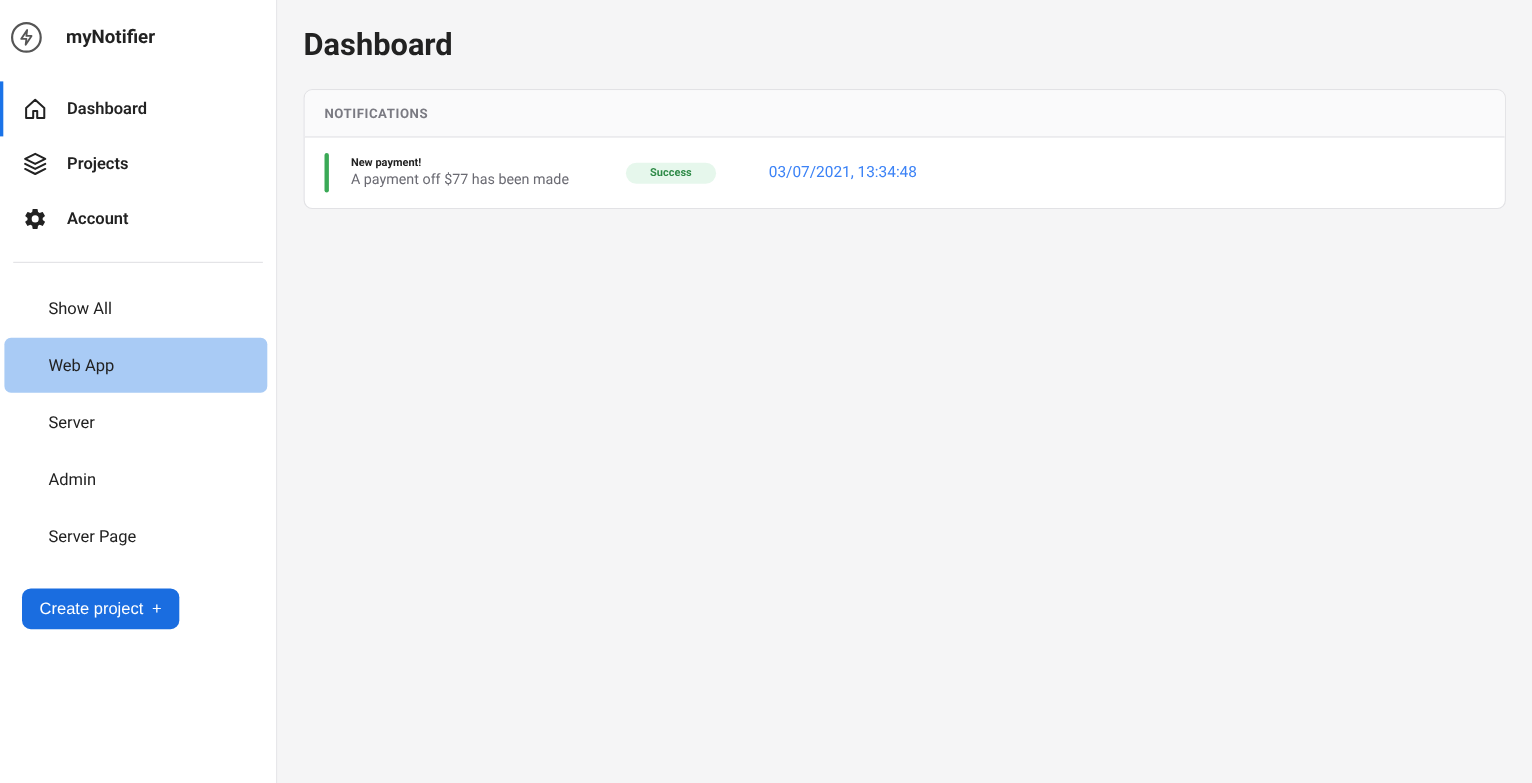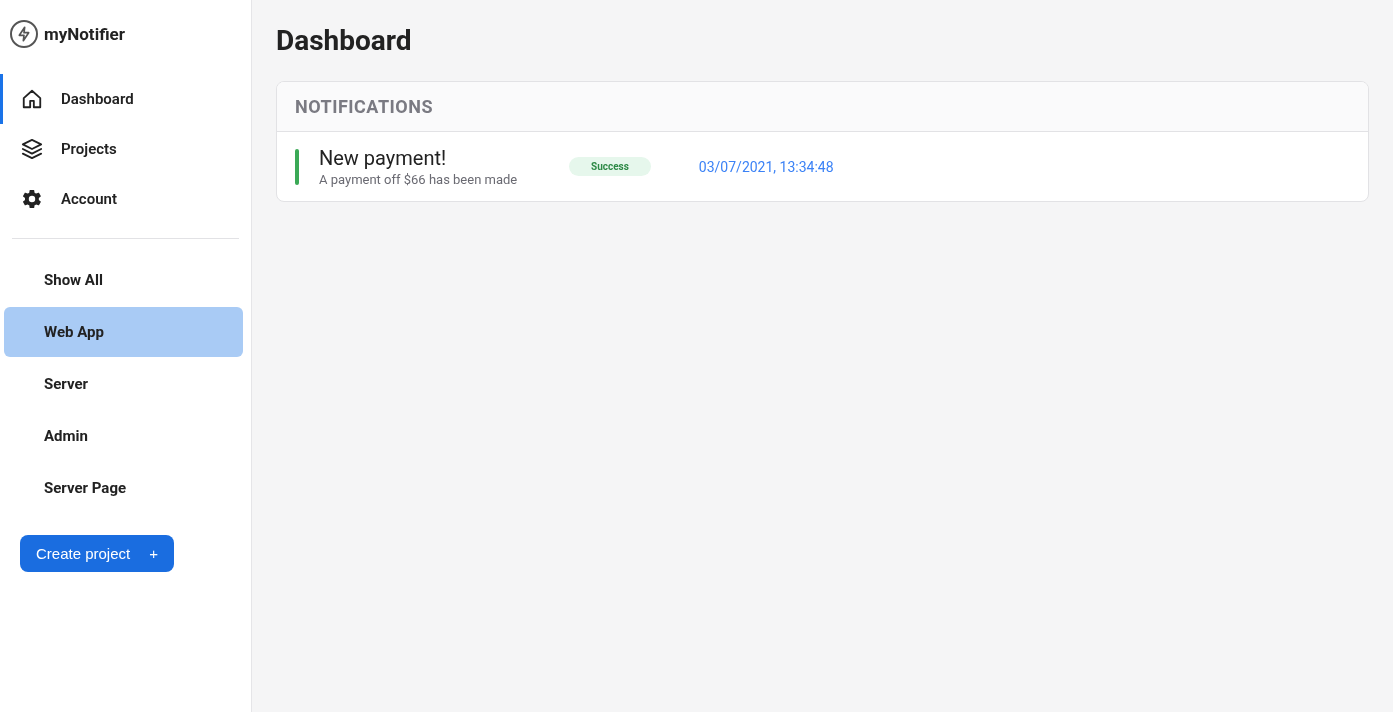--- a/index.html
+++ b/index.html
@@ -24,21 +24,21 @@
       border-right: 1px solid #e5e5e8;
       display: flex;
       flex-direction: column;
       padding-top: 12px;
     }
     
     .logo-area {
       display: flex;
       align-items: center;
       padding: 8px 10px 20px 10px;
-      gap: 6px;
+      gap: 22px;
     }
     
     .logo-icon {
       width: 28px;
       height: 28px;
       border: 2px solid #555;
       border-radius: 50%;
       display: flex;
       align-items: center;
       justify-content: center;
@@ -95,21 +95,21 @@
       margin: 8px 12px 8px 12px;
     }
     
     .project-list {
       padding: 6px 0 6px 4px;
     }
     
     .project-item {
       padding: 16px 18px 16px 40px;
       font-size: 15px;
-      font-weight: 700;
+      font-weight: 400;
       color: #222;
       cursor: pointer;
       border-radius: 6px;
       margin: 2px 8px 2px 0;
     }
     
     .project-item.selected {
       background: #a9cbf5;
     }
     
@@ -121,21 +121,21 @@
       background: #1a6de0;
       color: #fff;
       border: none;
       border-radius: 8px;
       padding: 10px 16px;
       font-size: 15px;
       font-weight: 500;
       cursor: pointer;
       display: inline-flex;
       align-items: center;
-      gap: 19px;
+      gap: 8px;
     }
     
     .main {
       flex: 1;
       padding: 24px;
     }
     
     .page-title {
       font-size: 28px;
       font-weight: 700;
@@ -146,21 +146,21 @@
     .card {
       background: #ffffff;
       border: 1px solid #e2e2e5;
       border-radius: 8px;
       overflow: hidden;
     }
     
     .card-header {
       padding: 14px 18px;
       border-bottom: 1px solid #e2e2e5;
-      font-size: 18px;
+      font-size: 12px;
       font-weight: 700;
       letter-spacing: 0.5px;
       color: #7a7a82;
       text-transform: uppercase;
       background: #fafafb;
     }
     
     .notification-row {
       display: flex;
       align-items: center;
@@ -174,22 +174,22 @@
       border-radius: 2px;
       background: #3aa956;
       flex-shrink: 0;
     }
     
     .notif-text {
       width: 230px;
     }
     
     .notif-title {
-      font-size: 20px;
-      font-weight: 400;
+      font-size: 10px;
+      font-weight: 700;
       color: #222;
       margin-bottom: 2px;
     }
     
     .notif-desc {
       font-size: 13px;
       color: #6a6a72;
     }
     
     .badge {
@@ -281,19 +281,19 @@
 <main class="main">
   <h1 class="page-title">Dashboard</h1>
 
   <div class="card">
     <div class="card-header">NOTIFICATIONS</div>
 
     <div class="notification-row">
       <div class="status-bar"></div>
       <div class="notif-text">
         <div class="notif-title">New payment!</div>
-        <div class="notif-desc">A payment off $66 has been made</div>
+        <div class="notif-desc">A payment off $77 has been made</div>
       </div>
       <span class="badge">Success</span>
       <span class="timestamp">03/07/2021, 13:34:48</span>
     </div>
   </div>
 </main>
 
 </body></html>

